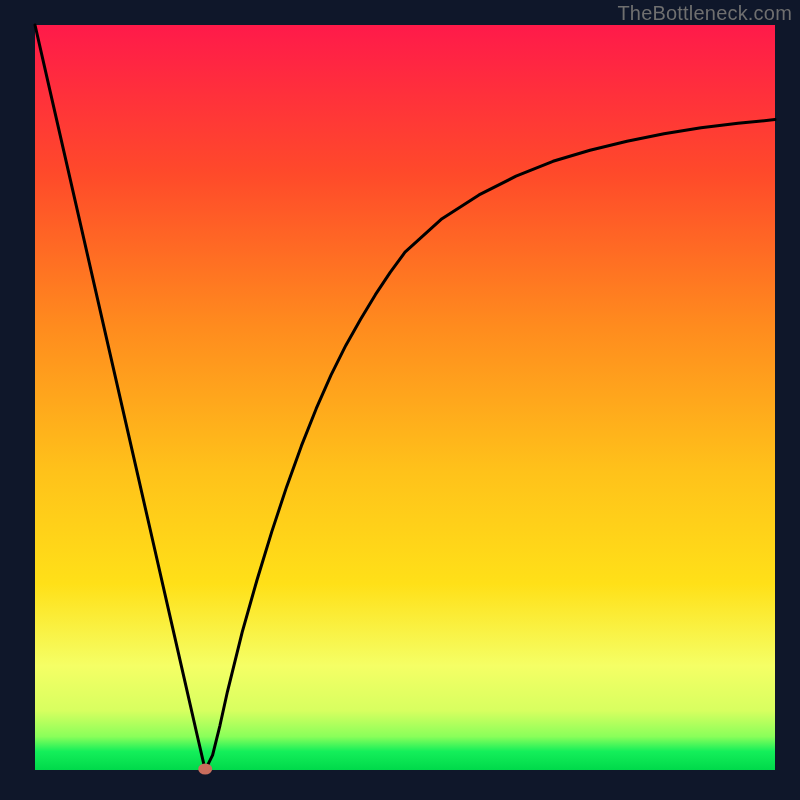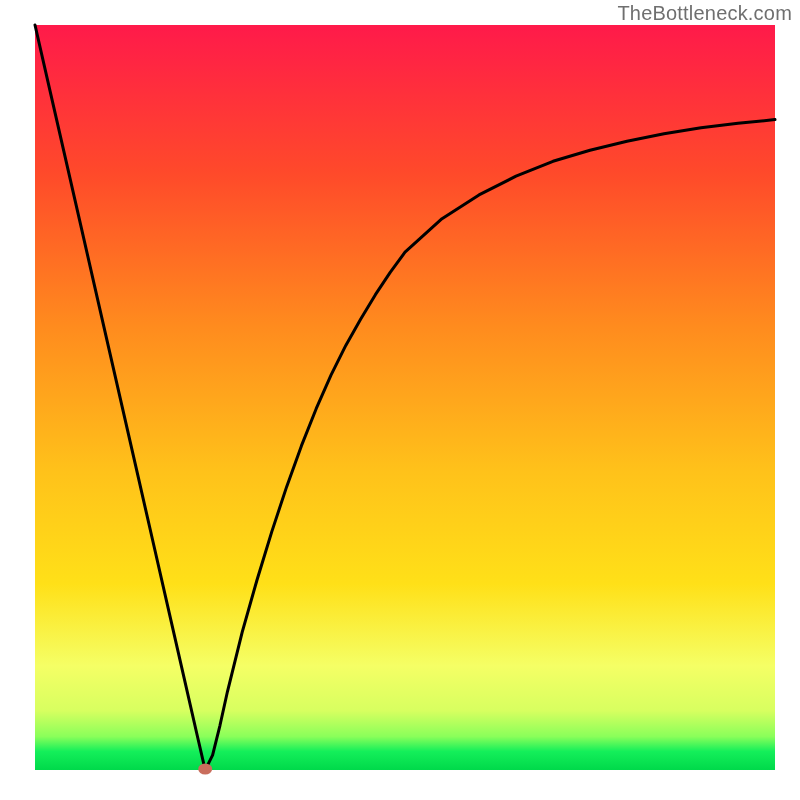--- a/index.html
+++ b/index.html
@@ -10,21 +10,21 @@
     background: #000;
     overflow: hidden;
     font-family: Arial, Helvetica, sans-serif;
   }
   .frame {
     position: absolute;
     top: 0;
     left: 0;
     width: 800px;
     height: 800px;
-    background: #ffffff;
+    background: #0f172a;
   }
   .source-label {
     position: absolute;
     top: 2px;
     right: 8px;
     color: #6f6f6f;
     font-size: 20px;
     font-weight: 500;
     letter-spacing: 0.2px;
   }

